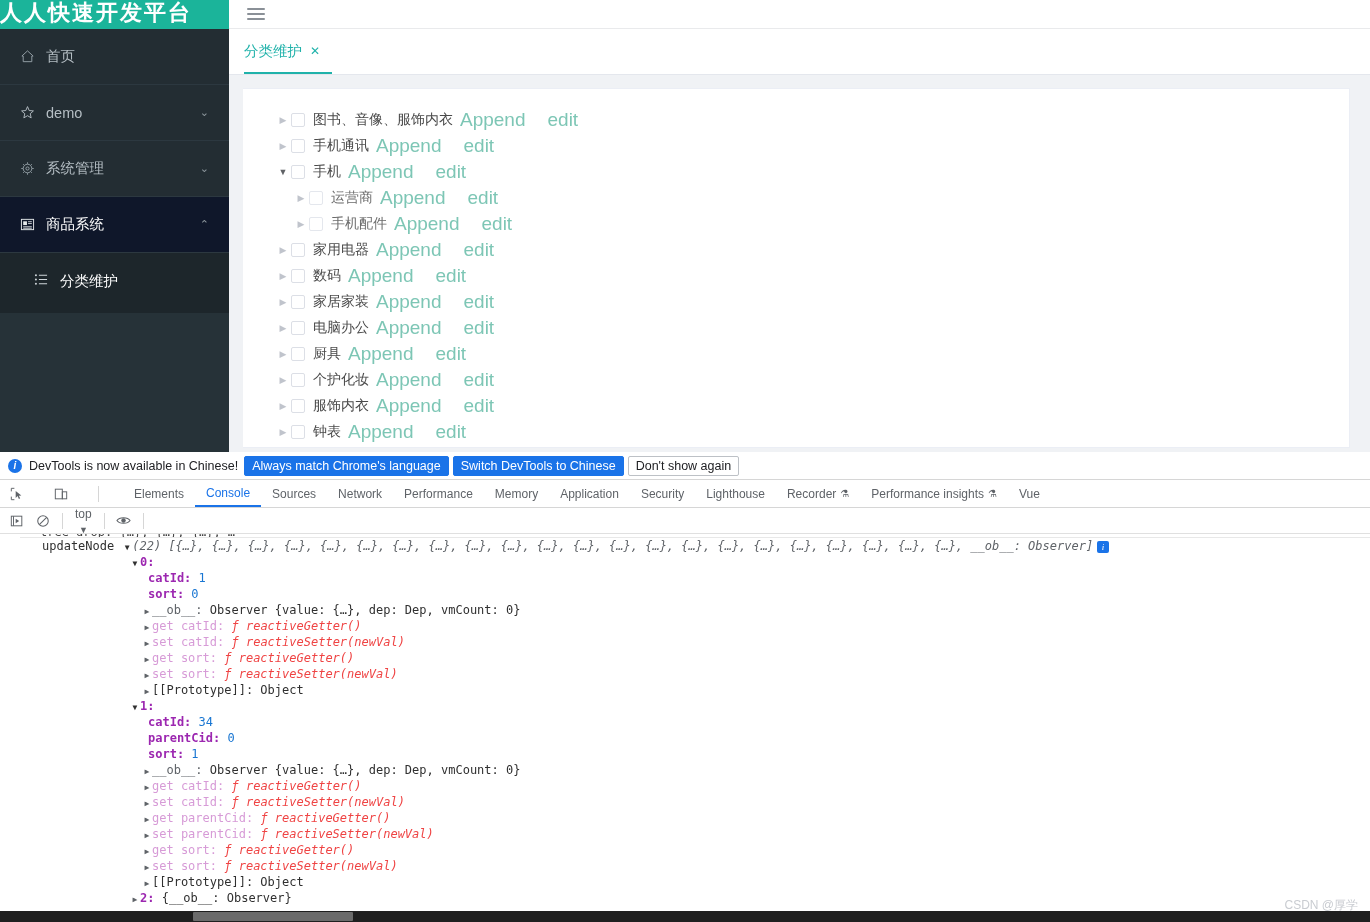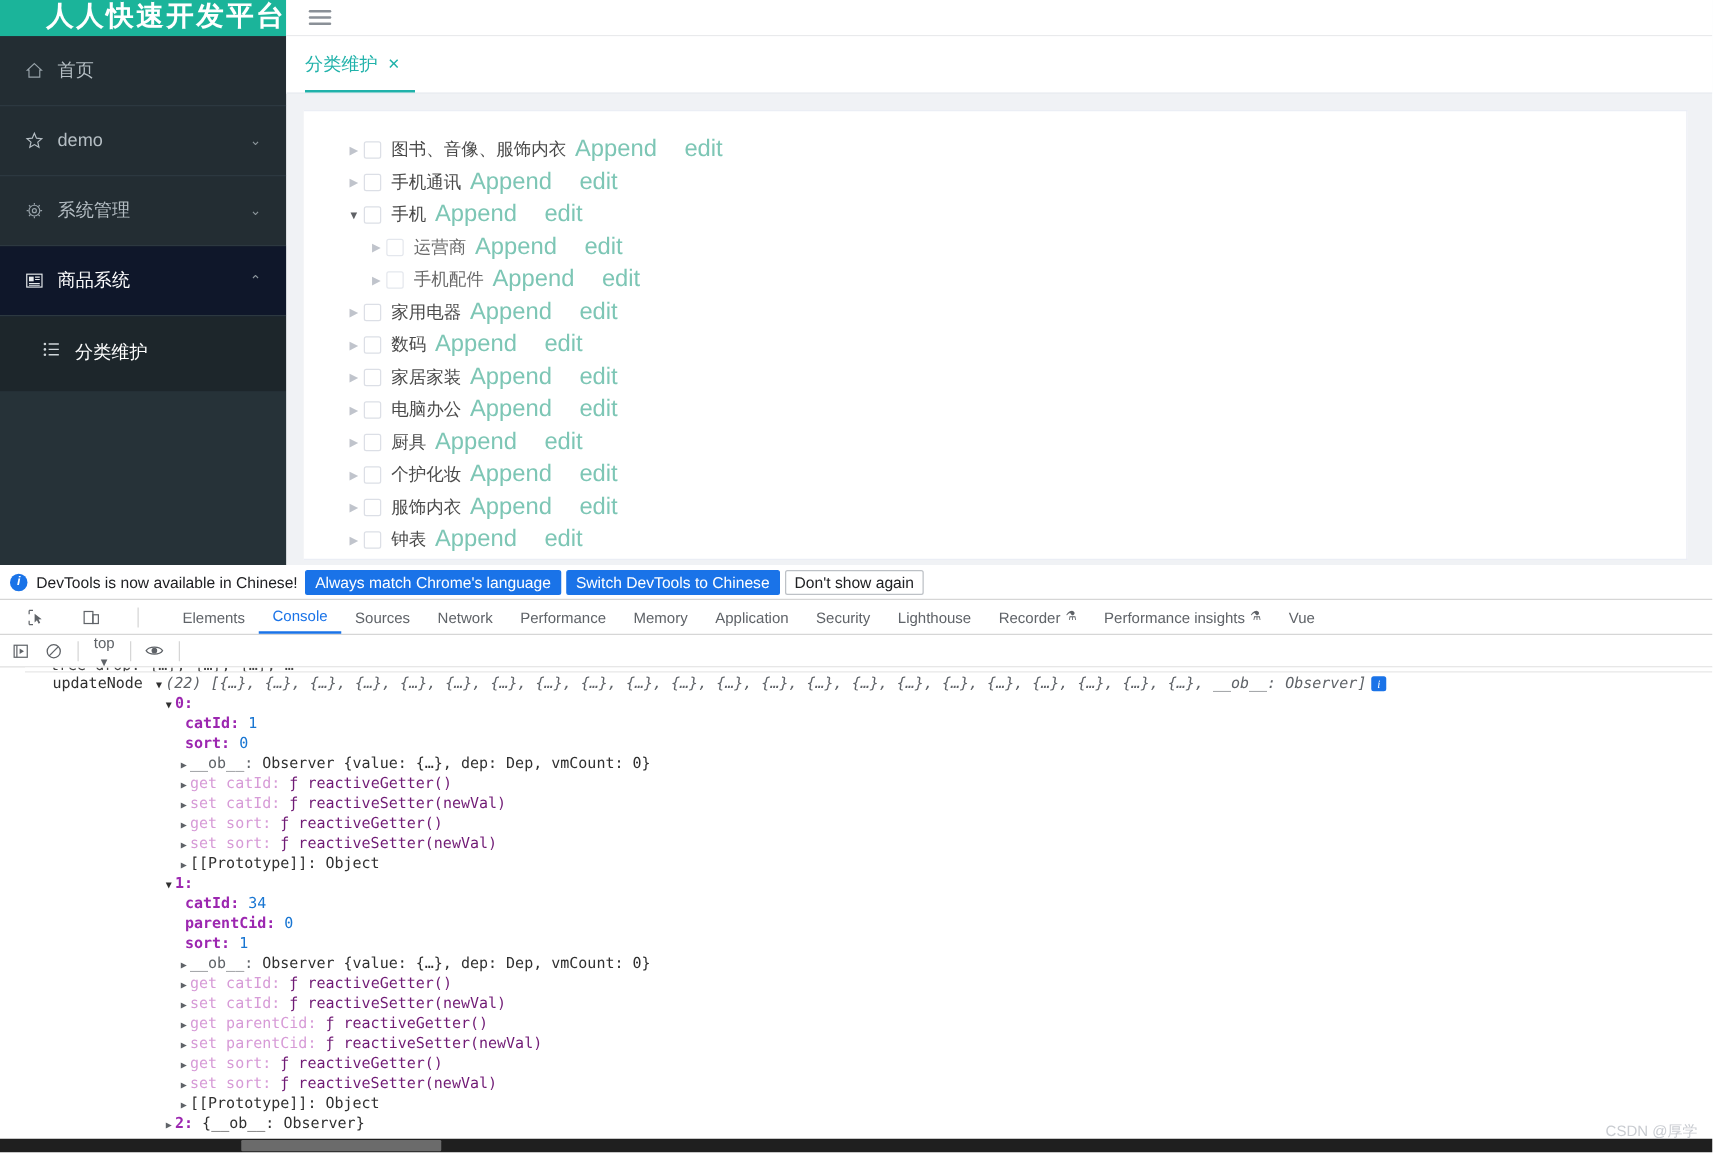--- a/index.html
+++ b/index.html
@@ -14,21 +14,21 @@
 
   
   .admin { position: absolute; left:0; top:0; width:1370px; height:452px; overflow:hidden; background:#fff; }
 
   .sidebar {
     position:absolute; left:0; top:0; width:229px; height:452px;
     background:#263238;
   }
   .brand {
     height:29px; background:#1bb49a; color:#fff;
-    display:flex; align-items:center; justify-content:flex-end;
+    display:flex; align-items:center; justify-content:flex-start;
     font-size:22px; font-weight:bold; letter-spacing:2px;
     overflow:hidden;
   }
   .brand span{ display:block; margin-top:-4px; }
   .menu { background:#232d33; }
   .menu-item {
     height:56px; display:flex; align-items:center; padding:0 20px;
     color:#b5bec4; font-size:14.5px; border-bottom:1px solid #2c3840;
     cursor:pointer; position:relative;
   }
@@ -102,21 +102,21 @@
     display:flex; align-items:center; font-family:"Liberation Sans", sans-serif;
   }
   .btn-white {
     background:#fff; color:#202124; border:1px solid #bdc1c6; border-radius:2px;
     font-size:12.5px; height:20px; padding:0 7px; cursor:pointer;
     display:flex; align-items:center; font-family:"Liberation Sans", sans-serif;
   }
 
   .dt-tabs {
     height:28px; display:flex; align-items:center; border-bottom:1px solid #d6d6d6;
-    background:#fff; padding-left:16px; font-size:12px; color:#5f6368;gap:18px;
+    background:#fff; padding-left:4px; font-size:12px; color:#5f6368;gap:18px;
   }
   .dt-icon-btn { width:26px; height:24px; display:flex; align-items:center; justify-content:center; cursor:pointer; color:#5f6368; }
   .vsep { width:1px; height:16px; background:#d6d6d6; margin:0 6px; }
   .dt-tab { padding:0 11px; height:27px; display:flex; align-items:center; cursor:pointer; white-space:nowrap; gap:4px;}
   .dt-tab.sel { color:#1a73e8; border-bottom:2px solid #1a73e8; }
   .flask { font-size:10px; }
 
   .dt-toolbar {
     height:26px; display:flex; align-items:center; border-bottom:1px solid #e0e0e0;
     background:#fff; padding-left:4px; font-size:12px; color:#5f6368;
@@ -141,21 +141,21 @@
   .ind2 { padding-left:122px; }
   .ind3 { padding-left:128px; }
   .lbl { color:#303030; }
   .idx { color:#9c27b0; font-weight:bold; }
   .prop-b { color:#9c27b0; font-weight:bold; }
   .accessor { color:#d79bd7; }
   .num { color:#1976d2; }
   .num2 { color:#303030; }
   .grey { color:#5f6368; }
   .arr-meta { font-style:italic; color:#5f6368; }
-  .fn-f { color:#701a75; }
+  .fn-f { font-style:italic; color:#ef4444; }
   .info-badge {
     display:inline-block; width:12px; height:12px; background:#1a73e8; color:#fff;
     border-radius:2px; font-size:9px; line-height:12px; text-align:center;
     font-family:"Liberation Serif", serif; font-style:italic; vertical-align:middle; margin-left:4px;
   }
 
   .watermark {
     position:absolute; right:12px; top:897px; font-size:12px; color:#c9ccd1;
     font-family:"Liberation Sans", sans-serif;
   }

